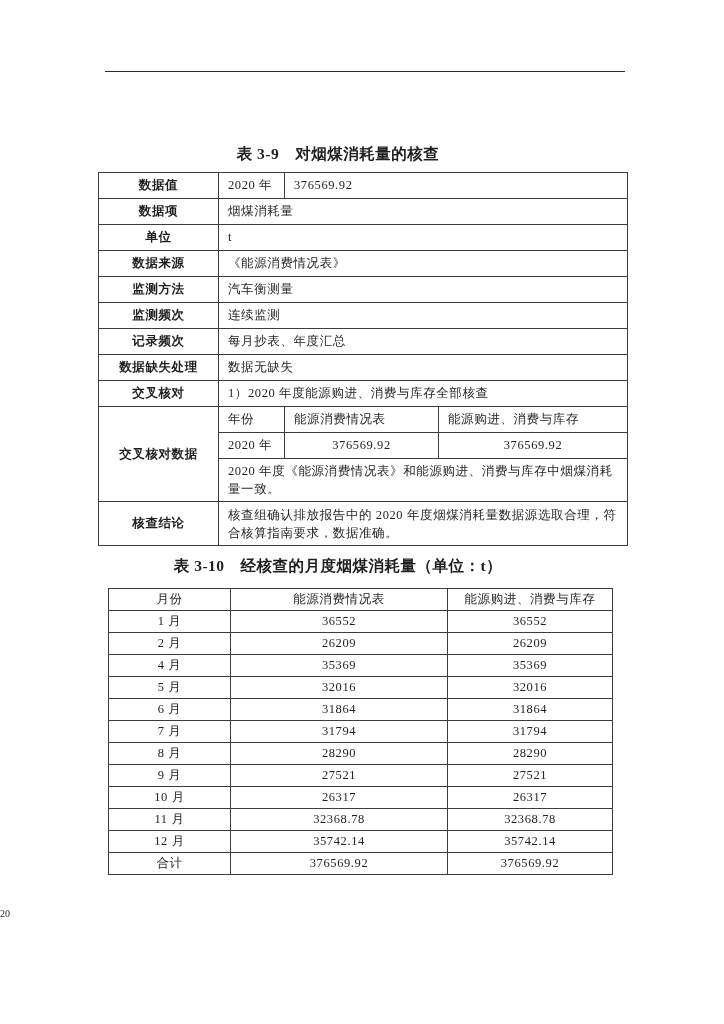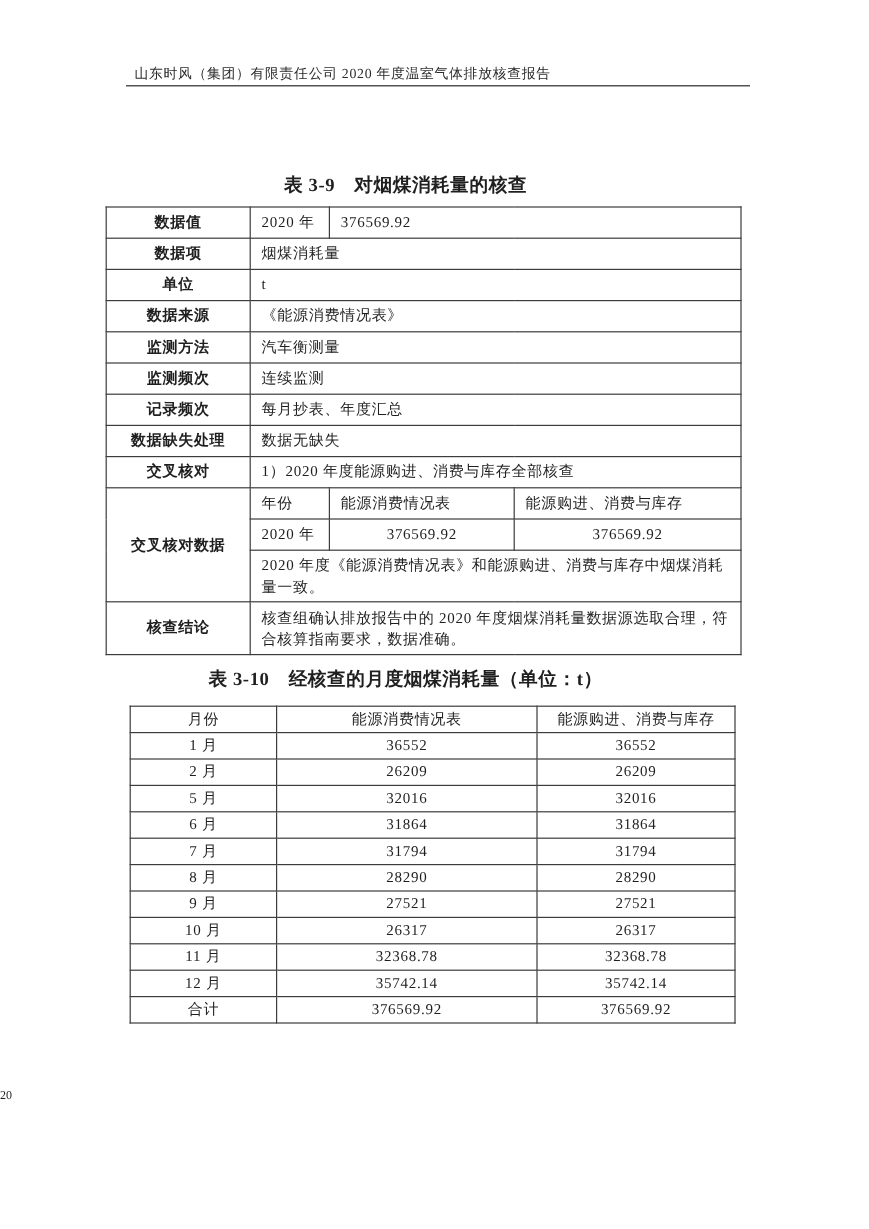--- a/index.html
+++ b/index.html
@@ -51,21 +51,21 @@
   .caption-t10 { top: 556px; }
   table {
     border-collapse: collapse;
     table-layout: fixed;
     font-size: 12.5px;
     color: #1f1f1f;
   }
   #table9 {
     position: absolute;
     top: 172px;
-    left: 88px;
+    left: 98px;
     width: 529px;
   }
   #table10 {
     position: absolute;
     top: 588px;
     left: 108px;
     width: 504px;
   }
   td {
     border: 1px solid #3c3c3c;
@@ -94,21 +94,20 @@
     width: 586px;
     text-align: left;
     font-size: 10px;
   }
 </style>
 </head>
 <body>
 
 <div class="page">
 
-  <div class="running-header">山东时风（集团）有限责任公司 2020 年度温室气体排放核查报告</div>
 
   <div class="header-rule"></div>
 
 
   <div class="table-caption caption-t9">表 3-9　对烟煤消耗量的核查</div>
 
   <table id="table9">
     <colgroup>
       <col style="width:120px">
       <col style="width:66px">
@@ -192,20 +191,25 @@
           <td>1 月</td>
           <td>36552</td>
           <td>36552</td>
         </tr>
         <tr>
           <td>2 月</td>
           <td>26209</td>
           <td>26209</td>
         </tr>
         <tr>
+          <td>4 月</td>
+          <td>35369</td>
+          <td>35369</td>
+        </tr>
+        <tr>
           <td>5 月</td>
           <td>32016</td>
           <td>32016</td>
         </tr>
         <tr>
           <td>6 月</td>
           <td>31864</td>
           <td>31864</td>
         </tr>
         <tr>

